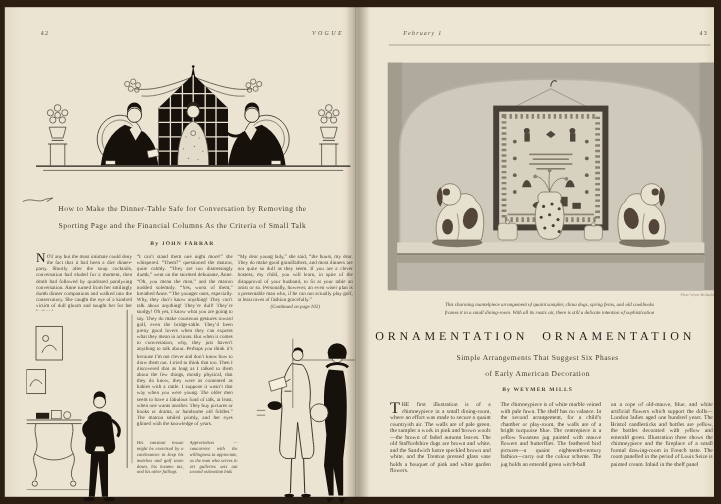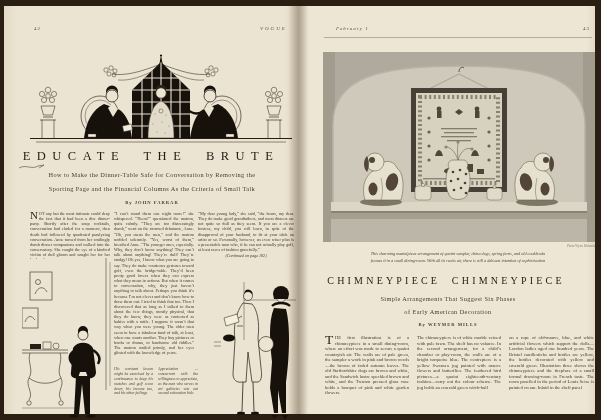--- a/index.html
+++ b/index.html
@@ -153,21 +153,20 @@
           </g>
           <path d="M239,52 h14 l-2.5,9 h-9 Z" stroke-width="0.6"></path>
           <line x1="241" y1="63" x2="251" y2="63" stroke-width="0.7"></line>
           <line x1="238" y1="66" x2="254" y2="66" stroke-width="0.7"></line>
           <line x1="240" y1="66" x2="240" y2="84" stroke-width="0.6"></line>
             <line x1="252" y1="66" x2="252" y2="84" stroke-width="0.6"></line>
         </g>
       </svg>
     </div>
 
-    <div class="abs ttl" style="left:14px;top:143px;width:266px;">EDUCATE THE BRUTE</div>
 
     <svg class="abs" style="left:14px;top:156px;" width="28" height="10" viewBox="0 0 28 10">
       <path d="M1,6 C8,2 14,8 20,4 L26,3 L21,6" fill="none" stroke="#4a4236" stroke-width="0.6"></path>
     </svg>
     <div class="abs sub" style="left:30px;top:165px;width:236px;">How to Make the Dinner-Table Safe for Conversation by Removing the</div>
     <div class="abs sub" style="left:30px;top:179px;width:236px;">Sporting Page and the Financial Columns As the Criteria of Small Talk</div>
     <div class="abs byl" style="left:30px;top:194px;width:236px;">By JOHN FARRAR</div>
 
     <div class="abs body" style="left:26px;top:205px;width:80px;height:48px;">
       <span class="dc">N</span><span>OT any but the most intimate could deny the fact that it had been a dire dinner-party. Shortly after the soup cocktails, conversation had eluded for a moment, then death had followed by quadrated paralyzing conversation. Anne turned from her smilingly dumb dinner companions and walked into the conservatory. She caught the eye of a kindred victim of dull gloom and sought her for her husband.</span>
@@ -361,21 +360,21 @@
           <rect x="164" y="136" width="15" height="12" rx="3" fill="#e0dac9" stroke="#6e6656" stroke-width="0.5"></rect>
           <circle cx="171.5" cy="135" r="1.5" fill="#e0dac9" stroke="#6e6656" stroke-width="0.5"></circle>
         </g>
       </svg>
     </div>
 
     <div class="abs credit" style="left:186px;top:238px;width:113px;">Photo Wynn Richards</div>
     <div class="abs capc" style="left:34px;top:245px;width:256px;">This charming mantelpiece arrangement of quaint sampler, china dogs, spring ferns, and old cookbooks</div>
     <div class="abs capc" style="left:34px;top:252px;width:256px;">frames it in a small dining-room.  With all its rustic air, there is still a delicate intention of sophistication</div>
 
-    <div class="abs ttl2" style="left:16px;top:269px;width:268px;">CHIMNEYPIECE CHIMNEYPIECE</div>
+    <div class="abs ttl2" style="left:16px;top:269px;width:268px;">ORNAMENTATION ORNAMENTATION</div>
     <div class="abs sub" style="left:34px;top:289px;width:236px;">Simple Arrangements That Suggest Six Phases</div>
     <div class="abs sub" style="left:34px;top:302px;width:236px;">of Early American Decoration</div>
     <div class="abs byl" style="left:34px;top:316px;width:236px;">By WEYMER MILLS</div>
 
     <div class="abs body2" style="left:29px;top:329px;width:84px;height:86px;">
       <span class="dc2">T</span><span>HE first illustration is of a chimneypiece in a small dining-room, where an effort was made to secure a quaint countryish air. The walls are of pale green, the sampler a work in pink and brown wools—the brown of faded autumn leaves. The old Staffordshire dogs are brown and white, and the Sandwich lustre speckled brown and white, and the Trenton pressed glass vase holds a bouquet of pink and white garden flowers.</span>
     </div>
     <div class="abs body2" style="left:121px;top:329px;width:84px;height:86px;">The chimneypiece is of white marble veined with pale fawn. The shelf has no valance. In the second arrangement, for a child’s chamber or play-room, the walls are of a bright turquoise blue. The centrepiece is a yellow Swansea jug painted with mauve flowers and butterflies. The feathered bird pictures—a quaint eighteenth-century fashion—carry out the colour scheme. The jug holds an emerald green witch-ball</div>
     <div class="abs body2" style="left:213px;top:329px;width:85px;height:86px;">on a rope of old-mauve, blue, and white artificial flowers which support the dolls—London ladies aged one hundred years. The Bristol candlesticks and bottles are yellow, the bottles decorated with yellow and emerald green. Illustration three shows the chimneypiece and the fireplace of a small formal drawing-room in French taste. The room panelled in the period of Louis Seize is painted cream. Inlaid in the shelf panel</div>
   </div>

